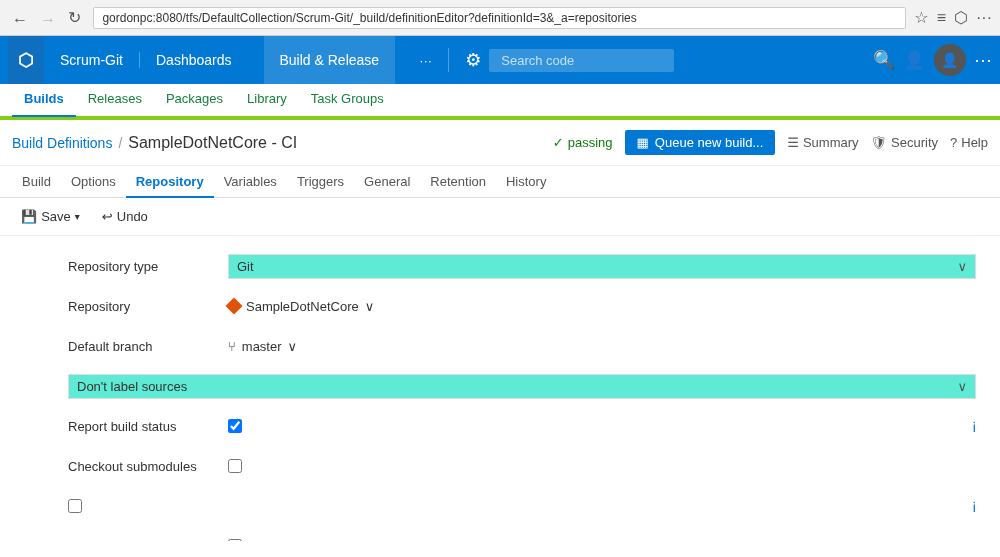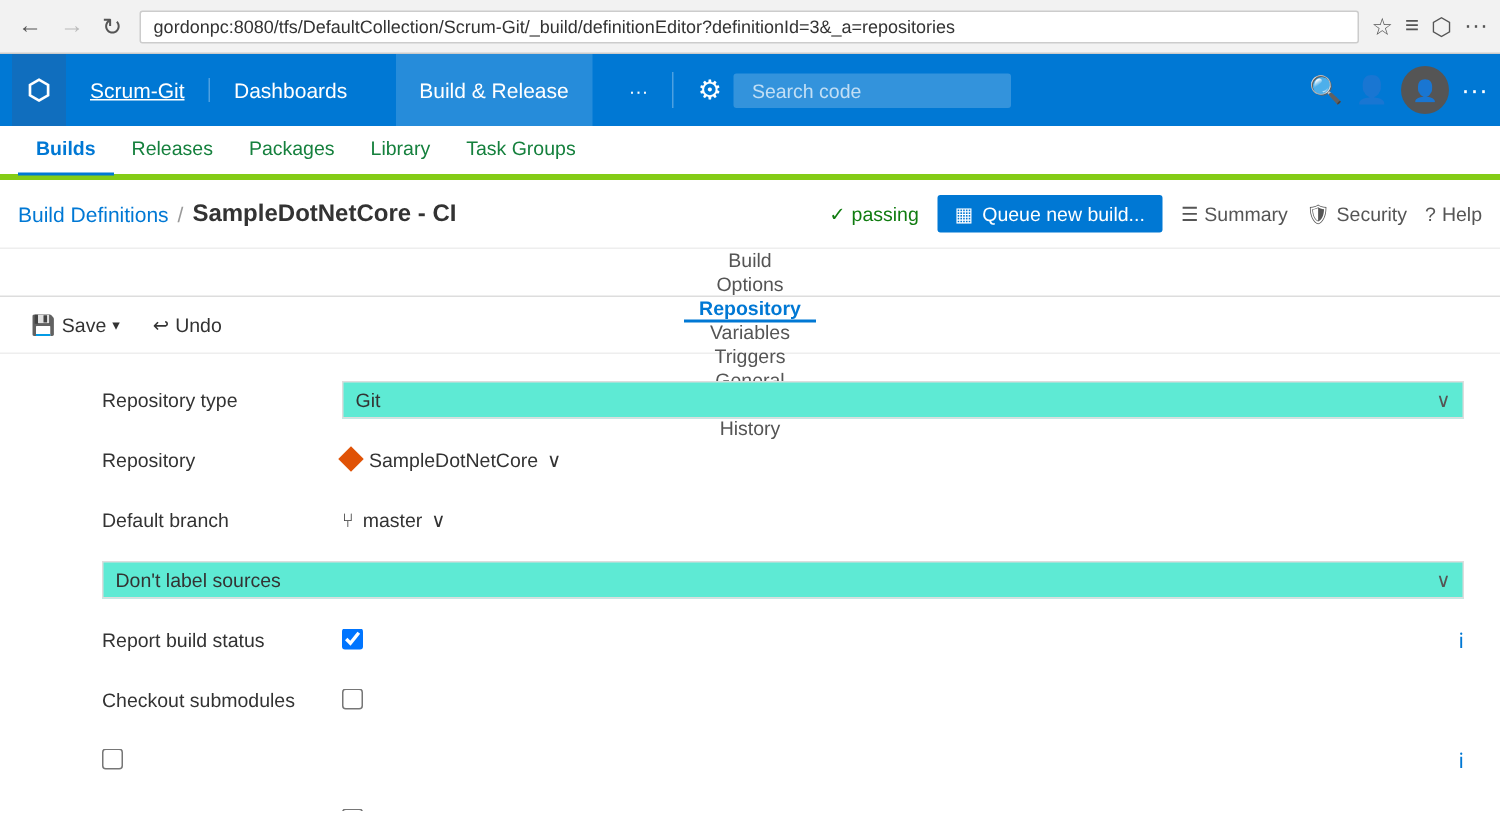--- a/index.html
+++ b/index.html
@@ -18,21 +18,21 @@
       padding: 3px 8px; font-size: 12px; color: #333; display: flex; align-items: center;
     }
     .browser-icons { display: flex; gap: 8px; align-items: center; color: #555; font-size: 16px; }
 
     
     .top-nav {
       background: #0078d4; display: flex; align-items: center; height: 48px; padding: 0 8px; gap: 0;
     }
     .top-nav .logo { width: 36px; height: 48px; display: flex; align-items: center; justify-content: center; background: #106ebe; }
     .top-nav .logo-icon { color: #fff; font-size: 18px; font-weight: bold; }
-    .top-nav .org-name { color: #fff; font-size: 14px; padding: 0 16px; border-right: 1px solid rgba(255,255,255,0.3); text-decoration: underline; }
+    .top-nav .org-name { color: #fff; font-size: 14px; padding: 0 16px; border-right: 1px solid rgba(255,255,255,0.3); }
     .top-nav .nav-links { display: flex; align-items: center; gap: 16px; }
     .top-nav .nav-link { color: #fff; font-size: 14px; padding: 0 16px; height: 48px; display: flex; align-items: center; cursor: pointer; }
     .top-nav .nav-link.active { background: rgba(255,255,255,0.15); }
     .top-nav .nav-dots { color: #fff; padding: 0 8px; cursor: pointer; }
     .top-nav .separator { width: 1px; background: rgba(255,255,255,0.3); height: 24px; margin: 0 8px; }
     .top-nav .settings-icon { color: #fff; font-size: 18px; padding: 0 8px; cursor: pointer; }
     .top-nav .search-box { background: rgba(255,255,255,0.2); border: none; border-radius: 2px; color: #fff; padding: 4px 12px; font-size: 13px; width: 185px; }
     .top-nav .search-box::placeholder { color: rgba(255,255,255,0.7); }
     .top-nav .right-icons { margin-left: auto; display: flex; align-items: center; gap: 8px; color: #fff; font-size: 18px; }
     .top-nav .avatar { width: 32px; height: 32px; border-radius: 50%; background: #555; overflow: hidden; display: flex; align-items: center; justify-content: center; }
@@ -40,28 +40,28 @@
     
     .sub-nav { background: #fff; border-bottom: 4px solid #84cc16; display: flex; padding: 0 12px; height: 36px; align-items: flex-end; }
     .sub-nav .tab { padding: 0 12px; height: 36px; display: flex; align-items: center; cursor: pointer; color: #15803d; font-size: 13px; border-bottom: 2px solid transparent; margin-bottom: -1px; }
     .sub-nav .tab.active { color: #0078d4; border-bottom: 2px solid #0078d4; font-weight: 600; }
 
     
     .page-header { display: flex; align-items: center; padding: 10px 12px; border-bottom: 1px solid #eee; }
     .breadcrumb { display: flex; align-items: center; gap: 6px; font-size: 14px; }
     .breadcrumb .link { color: #0078d4; cursor: pointer; }
     .breadcrumb .sep { color: #999; }
-    .breadcrumb .current { font-size: 16px; font-weight: 700; color: #333; }
+    .breadcrumb .current { font-size: 16px; font-weight: 400; color: #333; }
     .page-actions { margin-left: auto; display: flex; align-items: center; gap: 12px; }
     .passing-badge { color: #107c10; display: flex; align-items: center; gap: 4px; font-size: 13px; }
     .queue-btn { background: #0078d4; color: #fff; border: none; padding: 5px 12px; font-size: 13px; cursor: pointer; display: flex; align-items: center; gap: 6px; border-radius: 2px; }
     .action-link { color: #555; display: flex; align-items: center; gap: 4px; font-size: 13px; cursor: pointer; }
 
     
-    .def-tabs { display: flex; align-items: center; padding: 0 12px; border-bottom: 1px solid #ddd; height: 32px; flex-direction: column; }
+    .def-tabs { display: flex; align-items: center; padding: 0 12px; border-bottom: 1px solid #ddd; height: 32px; }
     .def-tab { padding: 0 10px; height: 32px; display: flex; align-items: center; font-size: 13px; color: #555; cursor: pointer; border-bottom: 2px solid transparent; margin-bottom: -1px; }
     .def-tab.active { color: #0078d4; border-bottom: 2px solid #0078d4; font-weight: 600; }
 
     
     .toolbar { display: flex; align-items: center; padding: 6px 12px; gap: 4px; border-bottom: 1px solid #eee; }
     .toolbar-btn { display: flex; align-items: center; gap: 4px; padding: 4px 8px; font-size: 13px; color: #333; cursor: pointer; border: 1px solid transparent; border-radius: 2px; }
     .toolbar-btn .arrow { font-size: 10px; }
 
     
     .form-content { padding: 16px 24px; overflow-y: auto; height: calc(557px - 36px - 48px - 36px - 64px - 32px - 36px); }

